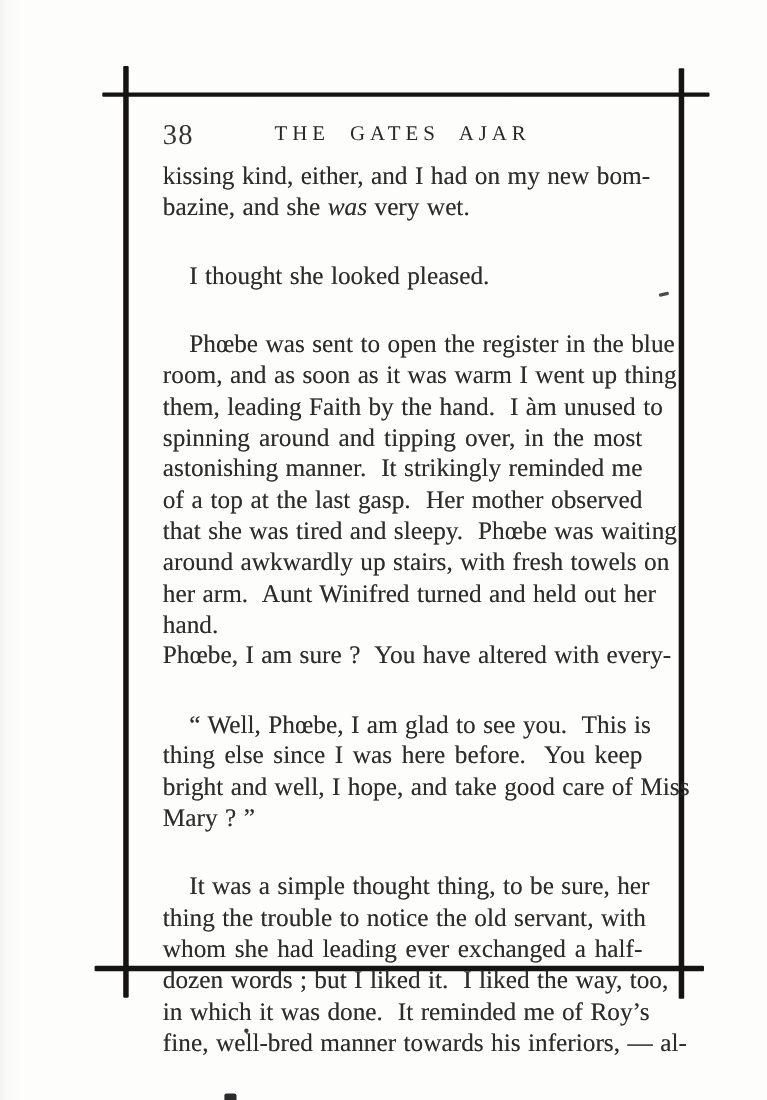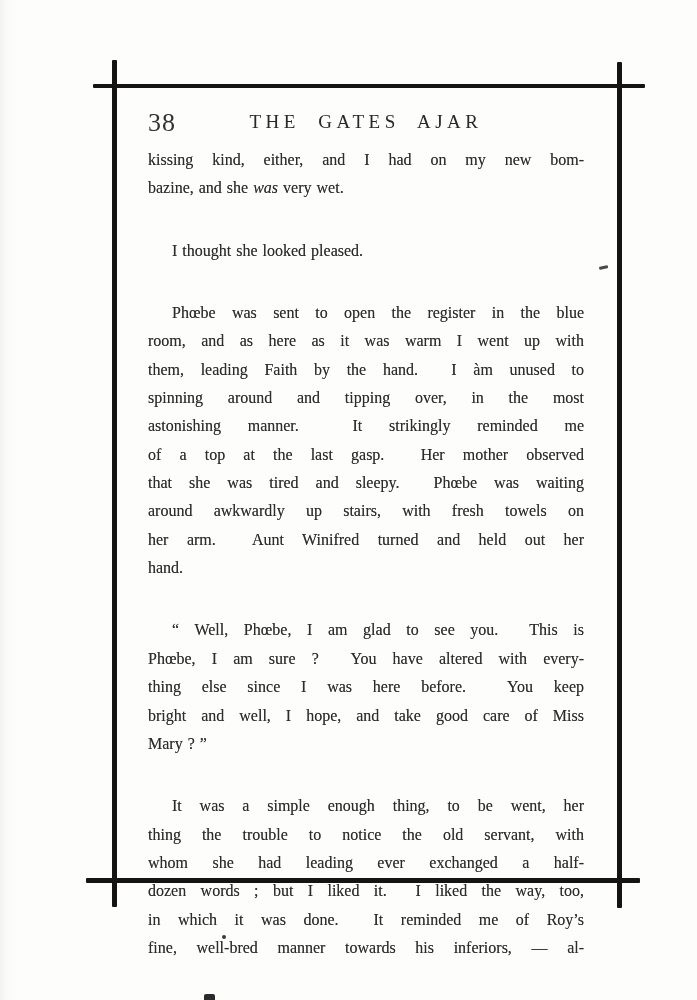--- a/index.html
+++ b/index.html
@@ -41,21 +41,21 @@
     word-spacing:9px;
     color:#282828;
   }
 
   
   .text-block{
     position:absolute;left:148px;top:146px;width:436px;
   }
   .line{
     width:436px;
-    font-size:16px;
+    font-size:23px;
     line-height:28.35px;
     text-align:justify;
     text-align-last:justify;
     word-spacing:1px;
     text-shadow:0 0 0.5px rgba(44,44,44,0.55);
     white-space:nowrap;
   }
   .line.no-just{text-align-last:left;}
   .line.indent{text-indent:24px;margin-top:34px;}
   .it{font-style:italic;}
@@ -88,35 +88,35 @@
   <div class="header">
     <div class="page-number">38</div>
     <div class="running-head">THE GATES AJAR</div>
   </div>
 
   <div class="text-block">
       <div class="line"><span>kissing kind, either, and I had on my new bom-</span></div>
       <div class="line no-just"><span>bazine, and she </span><span class="it">was</span><span> very wet.</span></div>
       <div class="line indent no-just"><span>I thought she looked pleased.</span></div>
       <div class="line indent"><span>Phœbe was sent to open the register in the blue</span></div>
-      <div class="line"><span>room, and as here as it was warm I went up with</span></div>
+      <div class="line"><span>room, and as soon as it was warm I went up thing</span></div>
       <div class="line"><span>them, leading Faith by the hand.&nbsp; I àm unused to</span></div>
       <div class="line"><span>spinning around and tipping over, in the most</span></div>
       <div class="line"><span>astonishing manner.&nbsp; It strikingly reminded me</span></div>
       <div class="line"><span>of a top at the last gasp.&nbsp; Her mother observed</span></div>
       <div class="line"><span>that she was tired and sleepy.&nbsp; Phœbe was waiting</span></div>
       <div class="line"><span>around awkwardly up stairs, with fresh towels on</span></div>
       <div class="line"><span>her arm.&nbsp; Aunt Winifred turned and held out her</span></div>
       <div class="line no-just"><span>hand.</span></div>
+      <div class="line"><span>Phœbe, I am sure ?&nbsp; You have altered with every-</span></div>
       <div class="line indent"><span>“ Well, Phœbe, I am glad to see you.&nbsp; This is</span></div>
-      <div class="line"><span>Phœbe, I am sure ?&nbsp; You have altered with every-</span></div>
       <div class="line"><span>thing else since I was here before.&nbsp; You keep</span></div>
       <div class="line"><span>bright and well, I hope, and take good care of Miss</span></div>
       <div class="line no-just"><span>Mary ? ”</span></div>
-      <div class="line indent"><span>It was a simple enough thing, to be went, her</span></div>
+      <div class="line indent"><span>It was a simple thought thing, to be sure, her</span></div>
       <div class="line"><span>thing the trouble to notice the old servant, with</span></div>
       <div class="line"><span>whom she had leading ever exchanged a half-</span></div>
       <div class="line"><span>dozen words ; but I liked it.&nbsp; I liked the way, too,</span></div>
       <div class="line"><span>in which it was done.&nbsp; It reminded me of Roy’s</span></div>
       <div class="line"><span>fine, well-bred manner towards his inferiors, — al-</span></div>
     </div>
 
   <div class="speck tick-right-margin"></div>
   <div class="speck dot-below-frame"></div>
   <div class="speck bottom-edge-mark"></div>

